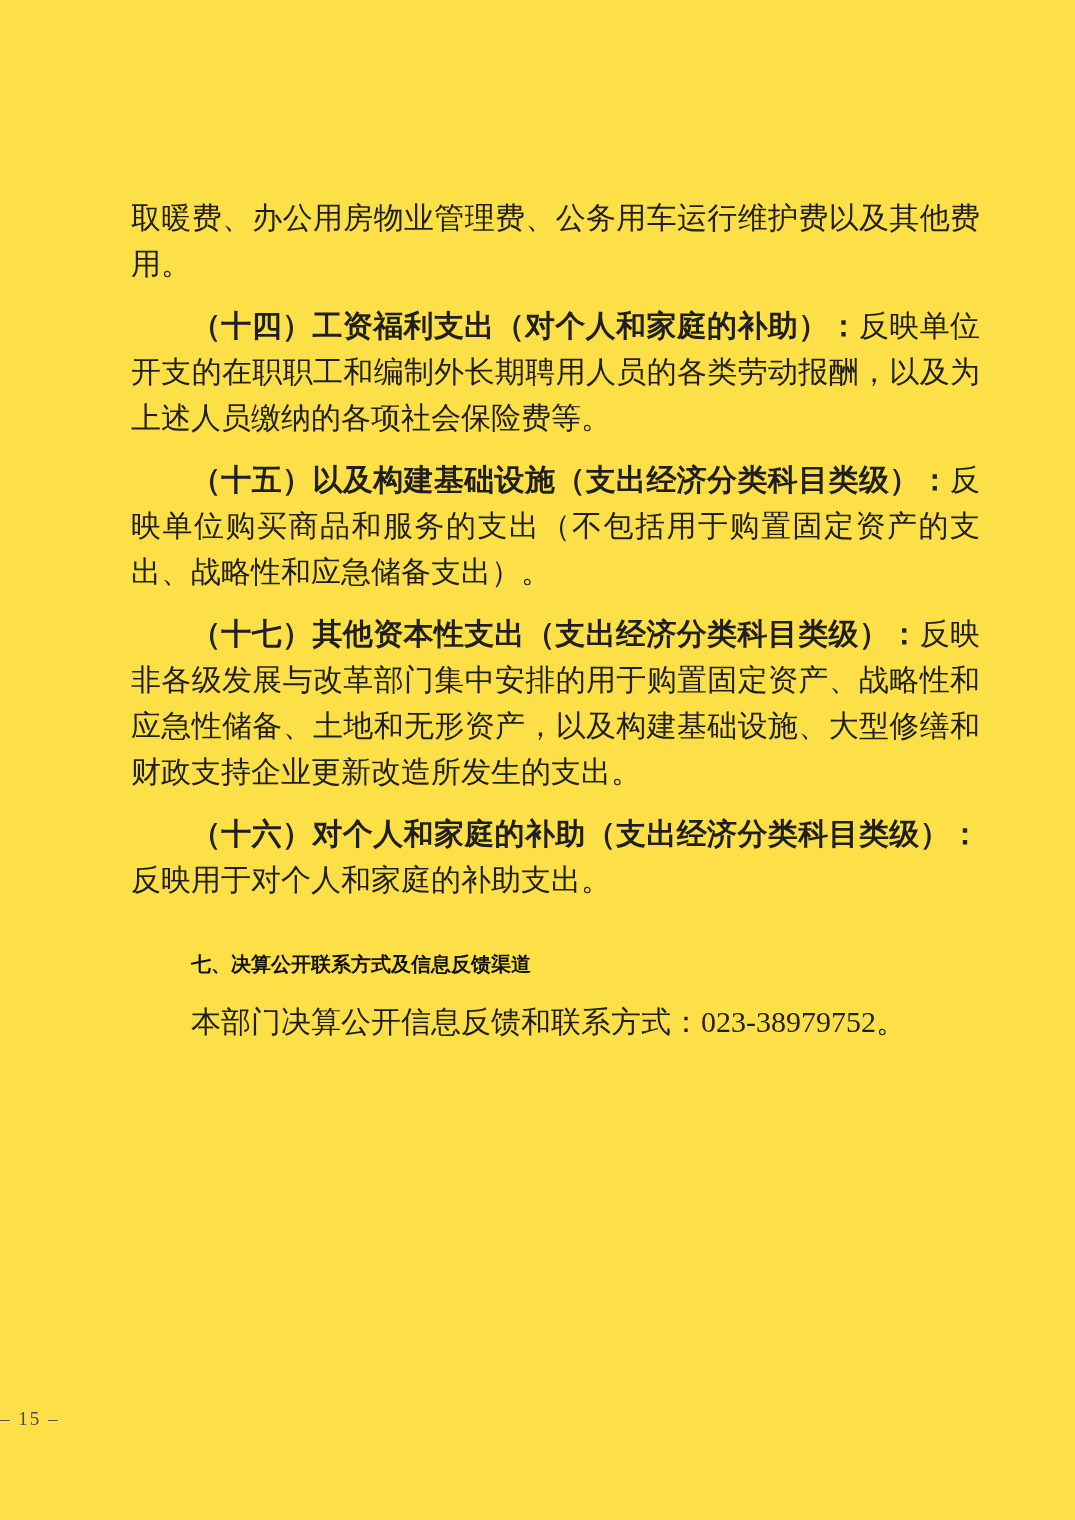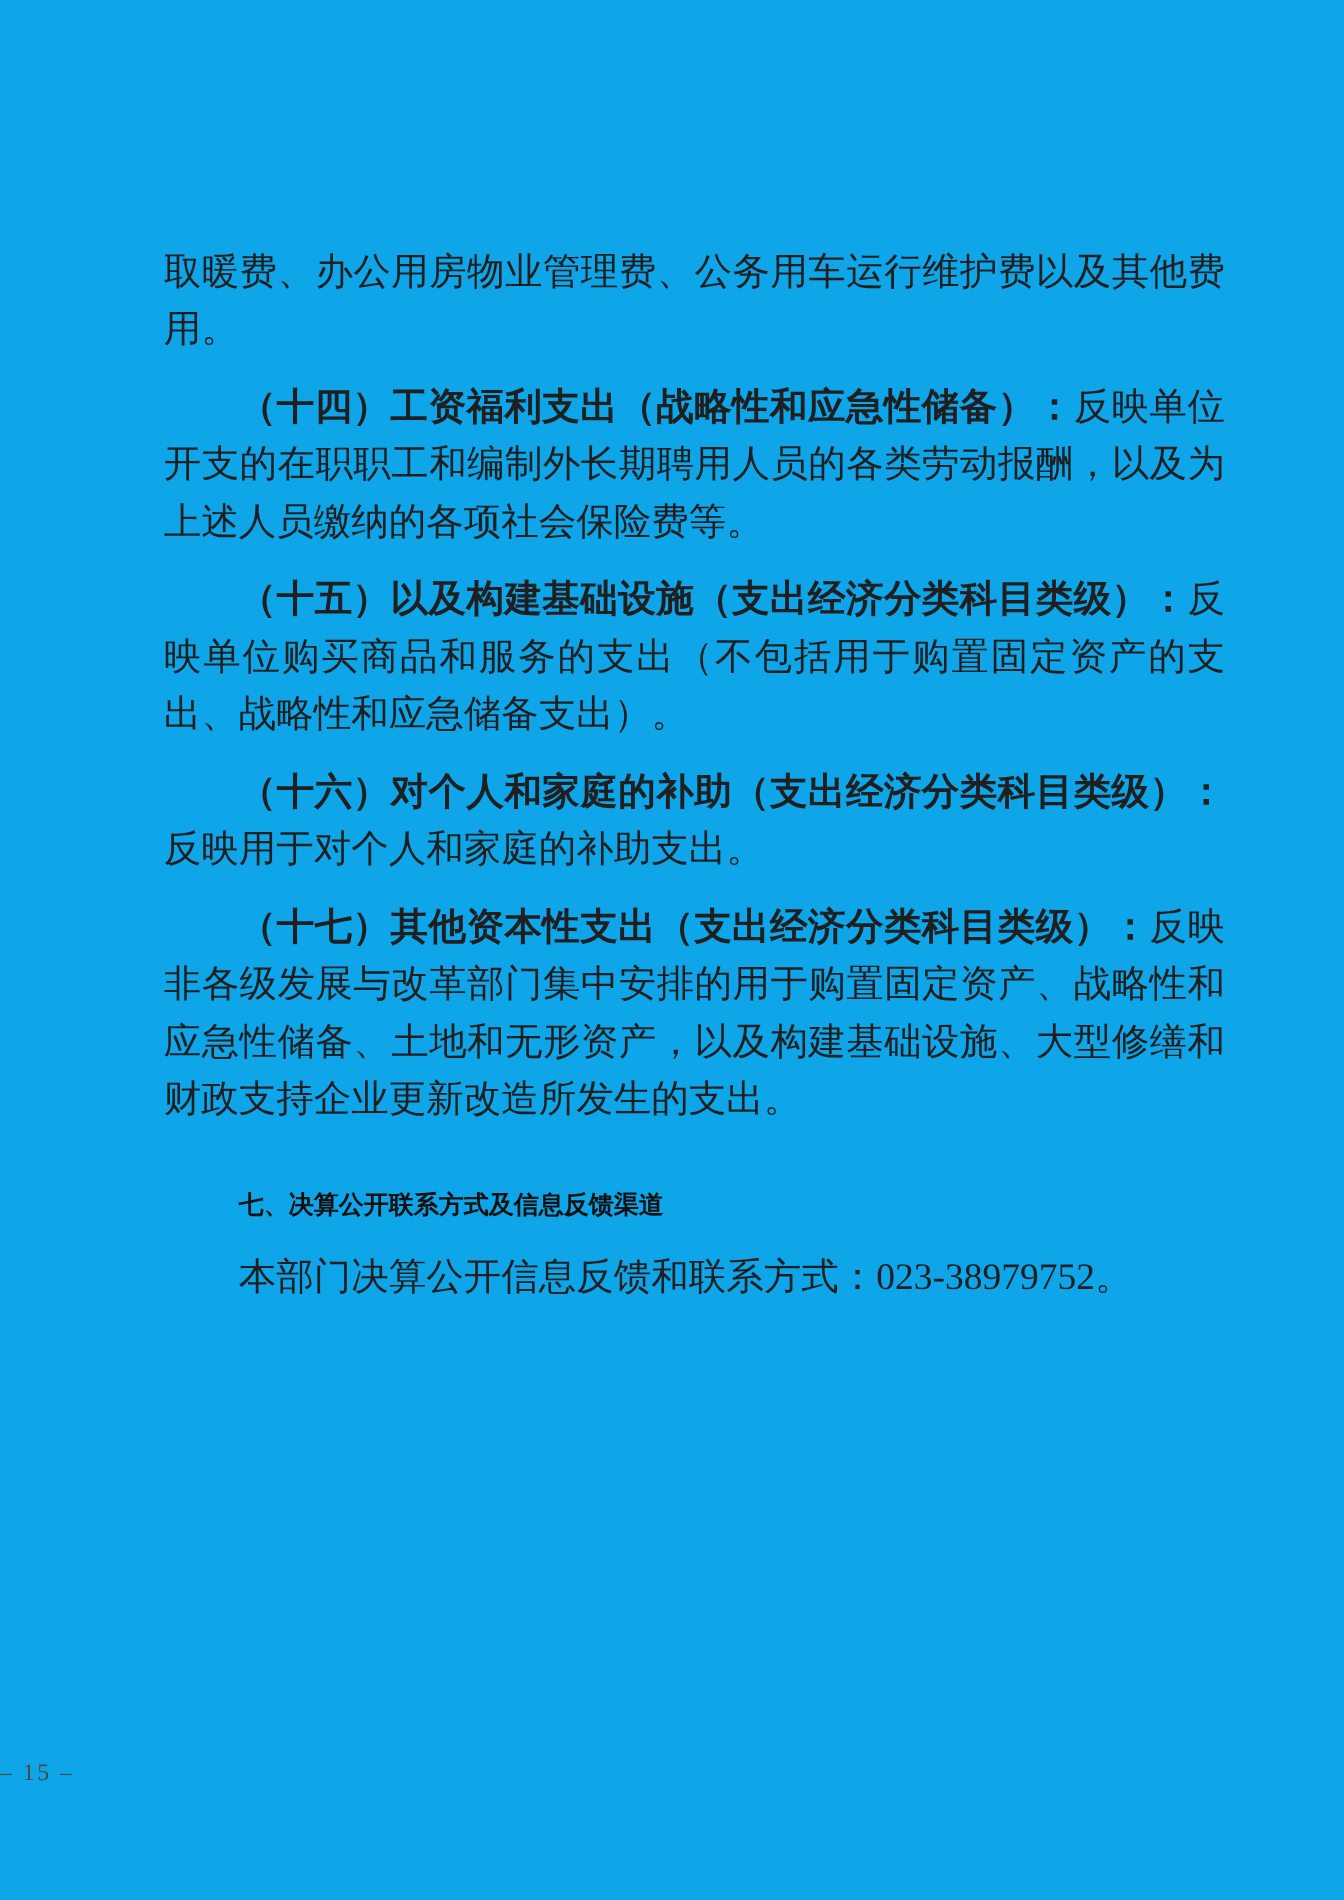--- a/index.html
+++ b/index.html
@@ -1,21 +1,21 @@
 <!DOCTYPE html>
 <html><head>
 <meta charset="utf-8">
 <style>
   * { box-sizing: border-box; }
   html, body { margin: 0; padding: 0; background: #ffffff; }
   .page {
     position: relative;
     width: 1075px;
     height: 1520px;
-    background: #0ea5e9;
+    background: #fde047;
     overflow: hidden;
     font-family: "Liberation Serif", "DejaVu Serif", serif;
     color: #1f1f1f;
   }
   .content {
     position: absolute;
     left: 131px;
     top: 195px;
     width: 849px;
   }
@@ -53,27 +53,27 @@
   }
 </style>
 </head>
 <body>
 
 <div class="page">
   <div class="content">
 
     <p class="body"><span>取暖费、办公用房物业管理费、公务用车运行维护费以及其他费用。</span></p>
 
-    <p class="body indent spaced"><span class="lead">（十四）工资福利支出（战略性和应急性储备）：</span><span>反映单位开支的在职职工和编制外长期聘用人员的各类劳动报酬，以及为上述人员缴纳的各项社会保险费等。</span></p>
+    <p class="body indent spaced"><span class="lead">（十四）工资福利支出（对个人和家庭的补助）：</span><span>反映单位开支的在职职工和编制外长期聘用人员的各类劳动报酬，以及为上述人员缴纳的各项社会保险费等。</span></p>
 
     <p class="body indent spaced"><span class="lead">（十五）以及构建基础设施（支出经济分类科目类级）：</span><span>反映单位购买商品和服务的支出（不包括用于购置固定资产的支出、战略性和应急储备支出）。</span></p>
 
+    <p class="body indent spaced"><span class="lead">（十七）其他资本性支出（支出经济分类科目类级）：</span><span>反映非各级发展与改革部门集中安排的用于购置固定资产、战略性和应急性储备、土地和无形资产，以及构建基础设施、大型修缮和财政支持企业更新改造所发生的支出。</span></p>
+
     <p class="body indent spaced"><span class="lead">（十六）对个人和家庭的补助（支出经济分类科目类级）：</span><span>反映用于对个人和家庭的补助支出。</span></p>
-
-    <p class="body indent spaced"><span class="lead">（十七）其他资本性支出（支出经济分类科目类级）：</span><span>反映非各级发展与改革部门集中安排的用于购置固定资产、战略性和应急性储备、土地和无形资产，以及构建基础设施、大型修缮和财政支持企业更新改造所发生的支出。</span></p>
 
     <h2 class="section">七、决算公开联系方式及信息反馈渠道</h2>
 
     <p class="body indent contact">本部门决算公开信息反馈和联系方式：023-38979752。</p>
 
   </div>
 
   <div class="page-number">– 15 –</div>
 </div>
 

